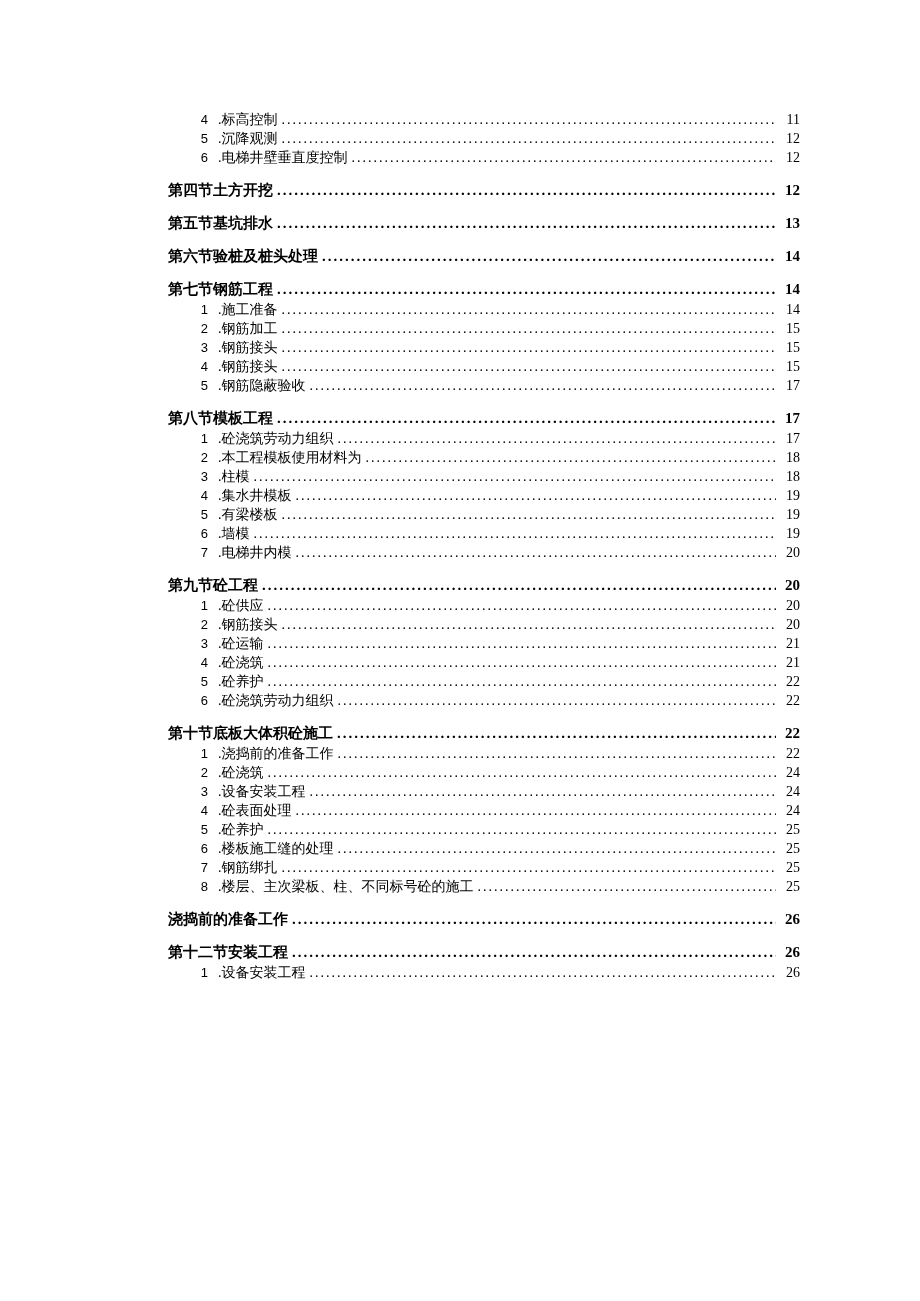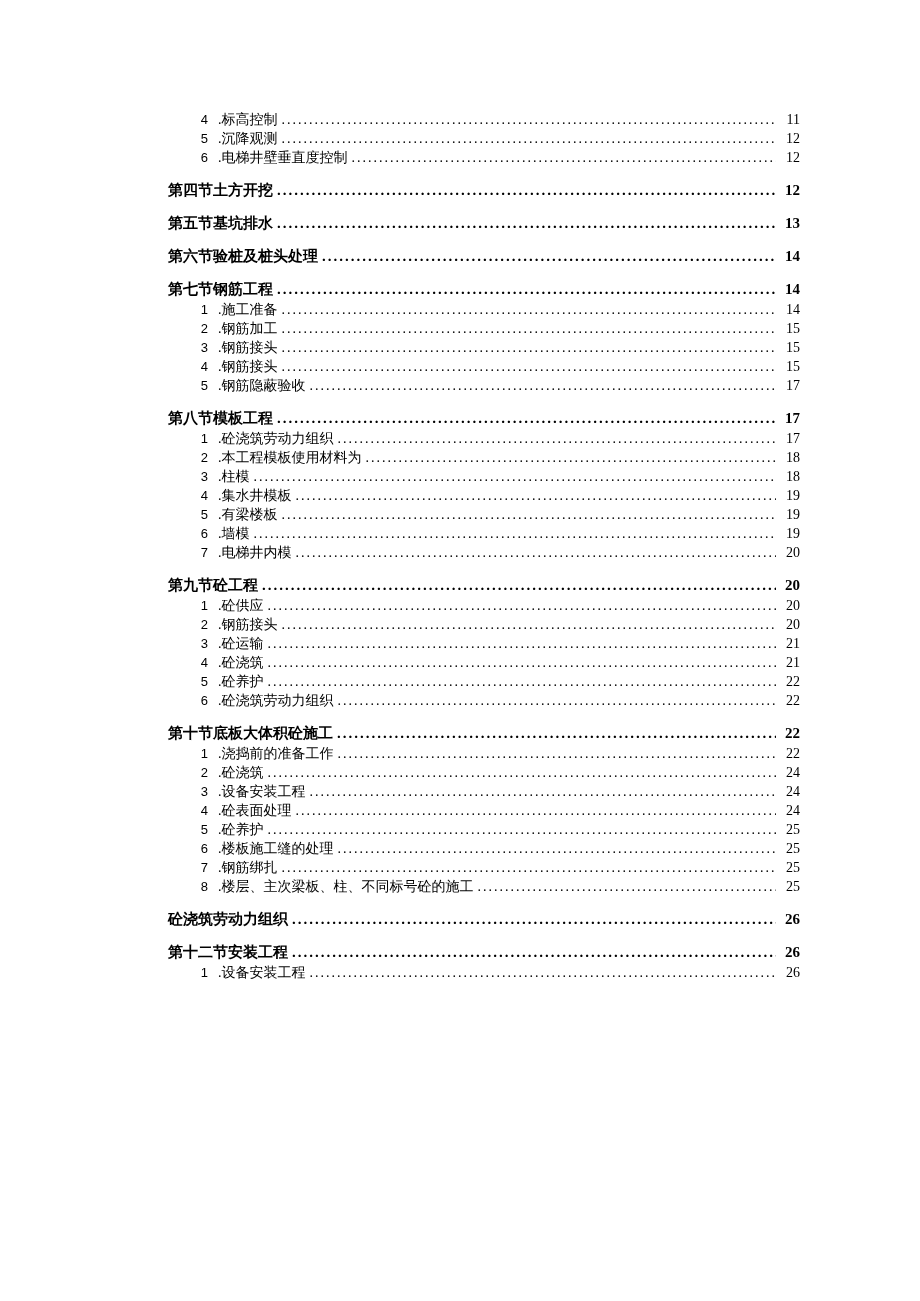--- a/index.html
+++ b/index.html
@@ -264,21 +264,21 @@
       <span class="leader"></span>
       <span class="pg">25</span>
     </div>
     <div class="toc-line level2">
       <span class="ord">8</span>
       <span class="title">.楼层、主次梁板、柱、不同标号砼的施工</span>
       <span class="leader"></span>
       <span class="pg">25</span>
     </div>
     <div class="toc-line level1">
-      <span class="title">砼浇筑劳动力组织</span>
+      <span class="title">浇捣前的准备工作</span>
       <span class="leader"></span>
       <span class="pg">26</span>
     </div>
     <div class="toc-line level1">
       <span class="title">第十二节安装工程</span>
       <span class="leader"></span>
       <span class="pg">26</span>
     </div>
     <div class="toc-line level2">
       <span class="ord">1</span>

